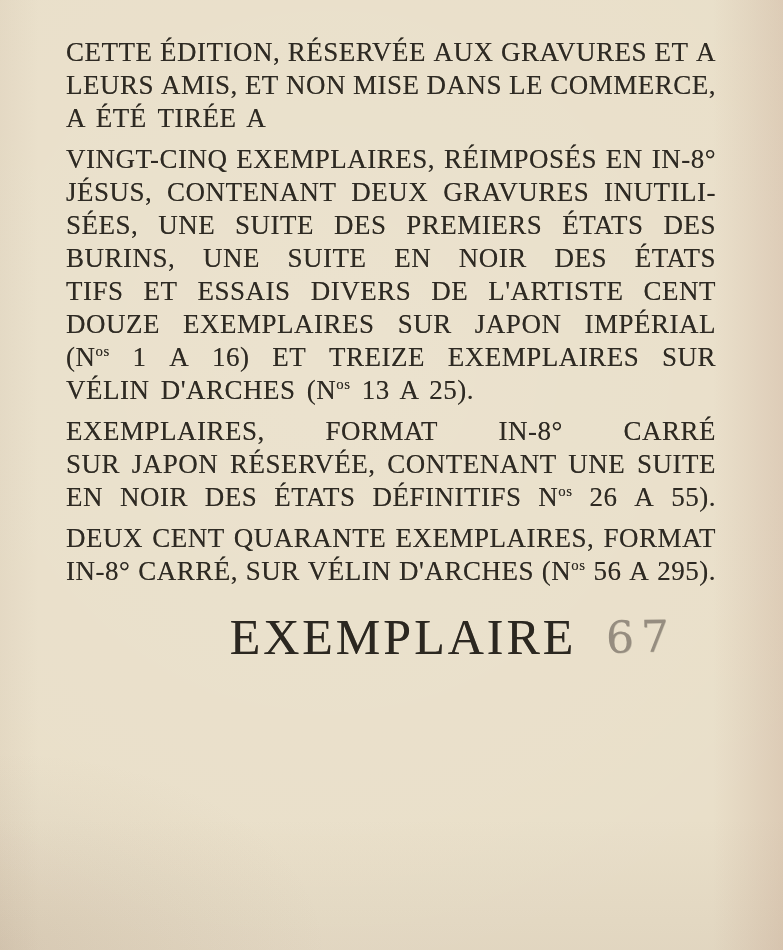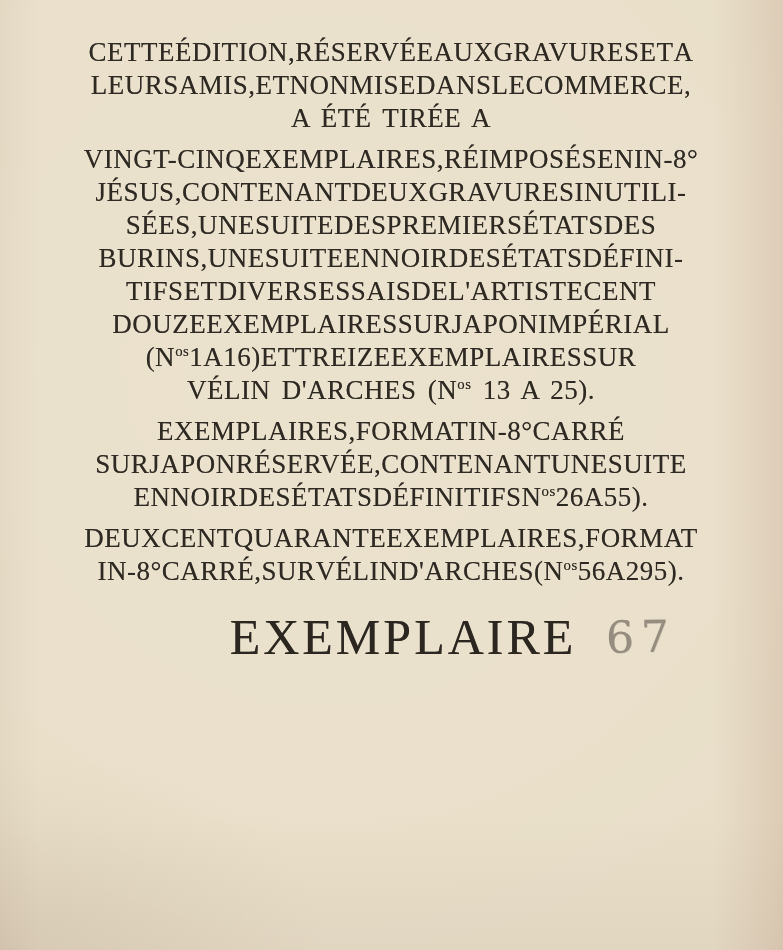--- a/index.html
+++ b/index.html
@@ -32,24 +32,23 @@
   .line {
     font-size: 27px;
     line-height: 33px;
     height: 33px;
     letter-spacing: 0.5px;
     white-space: nowrap;
     text-shadow: 0 0 0.6px rgba(46,42,35,0.55);
   }
   .line.justify {
     display: flex;
-    justify-content: center;
+    justify-content: space-between;
   }
   .line.center {
-    text-align: center;
     word-spacing: 4px;
   }
   sup {
     font-size: 0.55em;
     line-height: 0;
     vertical-align: super;
     letter-spacing: 0.5px;
   }
   .colophon-line {
     position: absolute;
@@ -130,27 +129,26 @@
           <span>DES</span>
         </div>
         <div class="line justify">
           <span>BURINS,</span>
           <span>UNE</span>
           <span>SUITE</span>
           <span>EN</span>
           <span>NOIR</span>
           <span>DES</span>
           <span>ÉTATS</span>
-          <span>DÉFINI-</span>
         </div>
         <div class="line justify">
           <span>TIFS</span>
           <span>ET</span>
+          <span>ESSAIS</span>
           <span>DIVERS</span>
-          <span>ESSAIS</span>
           <span>DE</span>
           <span>L'ARTISTE</span>
           <span>CENT</span>
         </div>
         <div class="line justify">
           <span>DOUZE</span>
           <span>EXEMPLAIRES</span>
           <span>SUR</span>
           <span>JAPON</span>
           <span>IMPÉRIAL</span>

